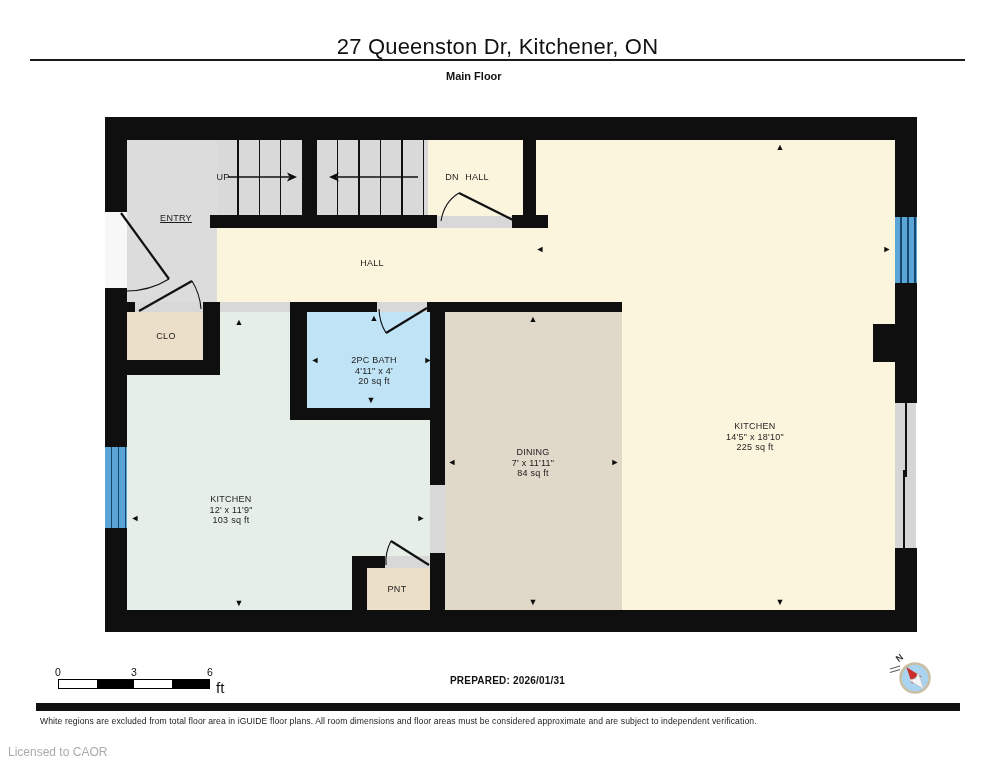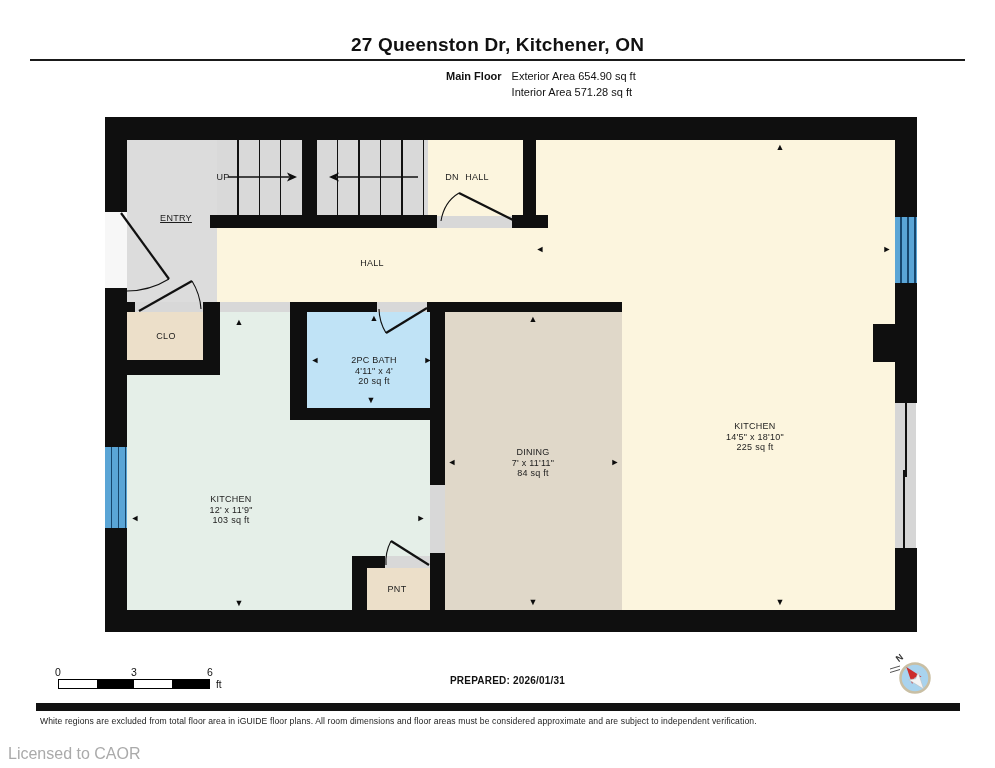--- a/index.html
+++ b/index.html
@@ -8,48 +8,44 @@
   .abs{position:absolute;}
   .wall{position:absolute;background:#0f0f0f;}
   .fill{position:absolute;}
   .thr{position:absolute;background:#d8d8d8;}
   .stairs{position:absolute;background:repeating-linear-gradient(90deg,#d9d9d9 0 20px,#111 20px 21.5px);background-color:#d9d9d9;}
   .win{position:absolute;background:repeating-linear-gradient(90deg,#5aa5d6 0 5.5px,#17476e 5.5px 7px);background-color:#5aa5d6;}
   .lbl{position:absolute;transform:translateX(-50%);text-align:center;font-size:9px;line-height:10.5px;
        color:#1c1c1c;white-space:nowrap;letter-spacing:.25px;}
   .tag{position:absolute;transform:translateX(-50%);font-size:9px;color:#1c1c1c;white-space:nowrap;letter-spacing:.3px;}
   .arr{position:absolute;transform:translate(-50%,-50%);font-size:9px;color:#0c0c0c;line-height:9px;}
-  .title{position:absolute;left:0;right:0;top:34px;text-align:center;font-size:19px;font-weight:bold;letter-spacing:.2px;}
+  .title{position:absolute;left:0;right:0;top:34px;text-align:center;font-size:22px;font-weight:normal;letter-spacing:.2px;}
   .rule{position:absolute;left:30px;width:935px;top:59px;height:2px;background:#1a1a1a;}
   .meta{position:absolute;left:446px;top:68px;display:flex;gap:10px;font-size:11px;line-height:16px;}
   .meta .fl{font-weight:bold;}
   .overlay{position:absolute;left:0;top:0;pointer-events:none;}
   .scalebar{position:absolute;left:58px;top:666px;width:152px;}
   .scalebar .nums{position:relative;height:13px;font-size:10.5px;}
   .scalebar .nums span{position:absolute;transform:translateX(-50%);}
   .bar{height:8px;border:1px solid #000;display:flex;}
   .bar div{flex:1;}
   .seg-w{background:#fff;} .seg-b{background:#000;}
-  .ft-unit{position:absolute;left:216px;top:679px;font-size:10px;}
+  .ft-unit{position:absolute;left:216px;top:679px;font-size:15px;}
   .prepared{position:absolute;left:450px;top:675px;font-size:10px;font-weight:600;letter-spacing:.2px;}
   .botbar{position:absolute;left:36px;top:703px;width:924px;height:8px;background:#111;}
   .disclaimer{position:absolute;left:40px;top:716px;font-size:8.6px;color:#222;letter-spacing:.1px;}
-  .license{position:absolute;left:8px;top:745px;font-size:16px;color:#aaaaaa;}
+  .license{position:absolute;left:8px;top:745px;font-size:12px;color:#aaaaaa;}
 </style>
 </head>
 <body>
 
 <div class="title">27 Queenston Dr, Kitchener, ON</div>
 <div class="rule"></div>
 <div class="meta">
   <span class="fl">Main Floor</span>
-  <span>
-    <span>Exterior Area 654.90 sq ft</span><br>
-    <span>Interior Area 571.28 sq ft</span>
-  </span>
 </div>
 
 <div class="abs" style="left:0;top:0;width:995px;height:768px;">
 
   <div class="fill" style="left:127px;top:140px;width:768px;height:470px;background:#fcf5de;"></div>
   <div class="fill" style="left:127px;top:140px;width:90px;height:162px;background:#dcdcdc;"></div>
   <div class="fill" style="left:127px;top:302px;width:303px;height:308px;background:#e5efe8;"></div>
   <div class="fill" style="left:445px;top:312px;width:177px;height:298px;background:#e0d8c9;"></div>
   <div class="fill" style="left:127px;top:312px;width:76px;height:48px;background:#ecdfc9;"></div>
   <div class="fill" style="left:367px;top:568px;width:63px;height:42px;background:#ecdfc9;"></div>

